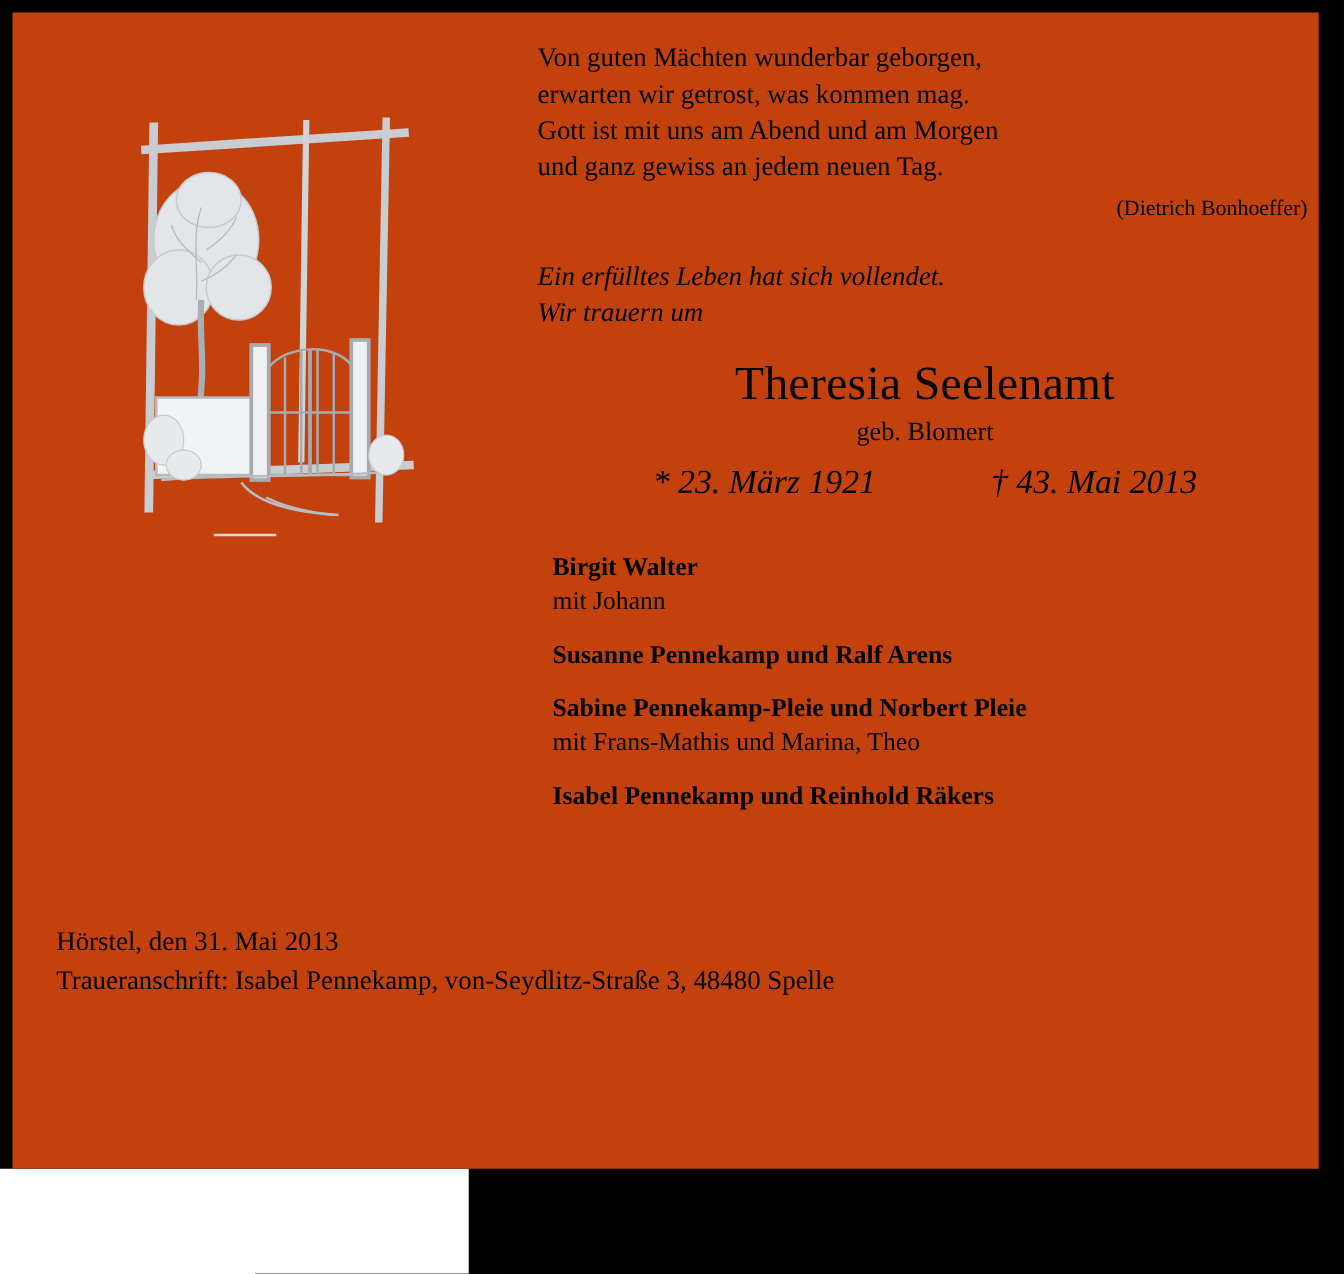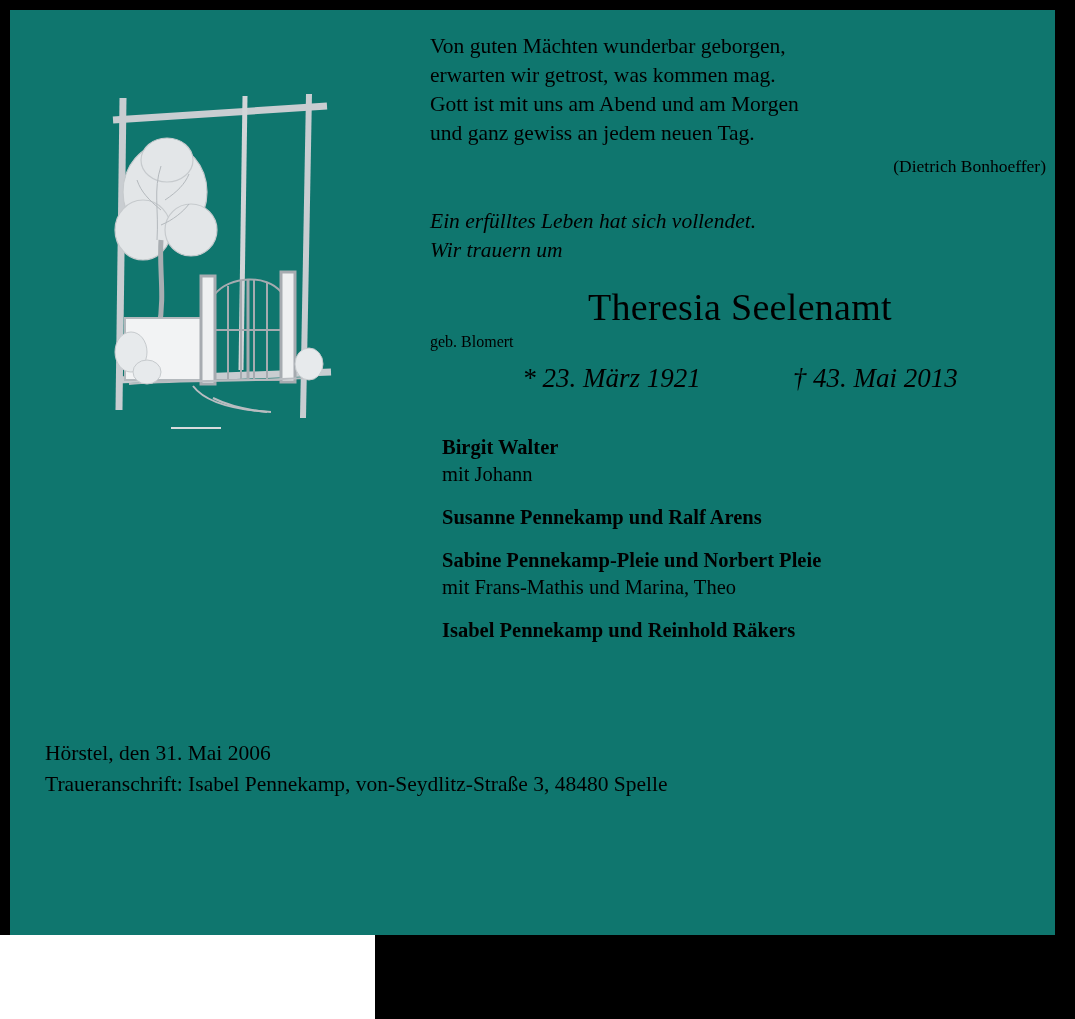--- a/index.html
+++ b/index.html
@@ -16,21 +16,21 @@
     overflow: hidden;
   }
 
   
   .card {
     position: absolute;
     left: 10px;
     top: 10px;
     width: 1045px;
     height: 925px;
-    background: #0f766e;
+    background: #c2410c;
   }
 
   
   .bottom-strip {
     position: absolute;
     left: 0;
     top: 935px;
     width: 1075px;
     height: 84px;
     background: #000000;
@@ -80,22 +80,22 @@
     white-space: pre-line;
     font-style: italic;
   }
   .deceased-name {
     font-size: 38px;
     text-align: center;
     margin-top: 20px;
     letter-spacing: 0.3px;
   }
   .deceased-maiden {
-    font-size: 16px;
-    text-align: left;
+    font-size: 21px;
+    text-align: center;
     margin-top: 4px;
   }
   .dates {
     font-size: 27px;
     font-style: italic;
     margin-top: 12px;
     display: flex;
     justify-content: center;
     gap: 92px;
   }
@@ -236,17 +236,17 @@
         <div class="mourner-secondary">mit Frans-Mathis und Marina, Theo</div>
       </div>
       <div class="mourner-group">
         <div class="mourner-primary">Isabel Pennekamp und Reinhold Räkers</div>
       </div>
     </div>
 
   </div>
 
   <div class="lower">
-    <div class="place-line">Hörstel, den 31. Mai 2006
+    <div class="place-line">Hörstel, den 31. Mai 2013
 Traueranschrift: Isabel Pennekamp, von-Seydlitz-Straße 3, 48480 Spelle</div>
   </div>
 
 </div>
 
 </body></html>

